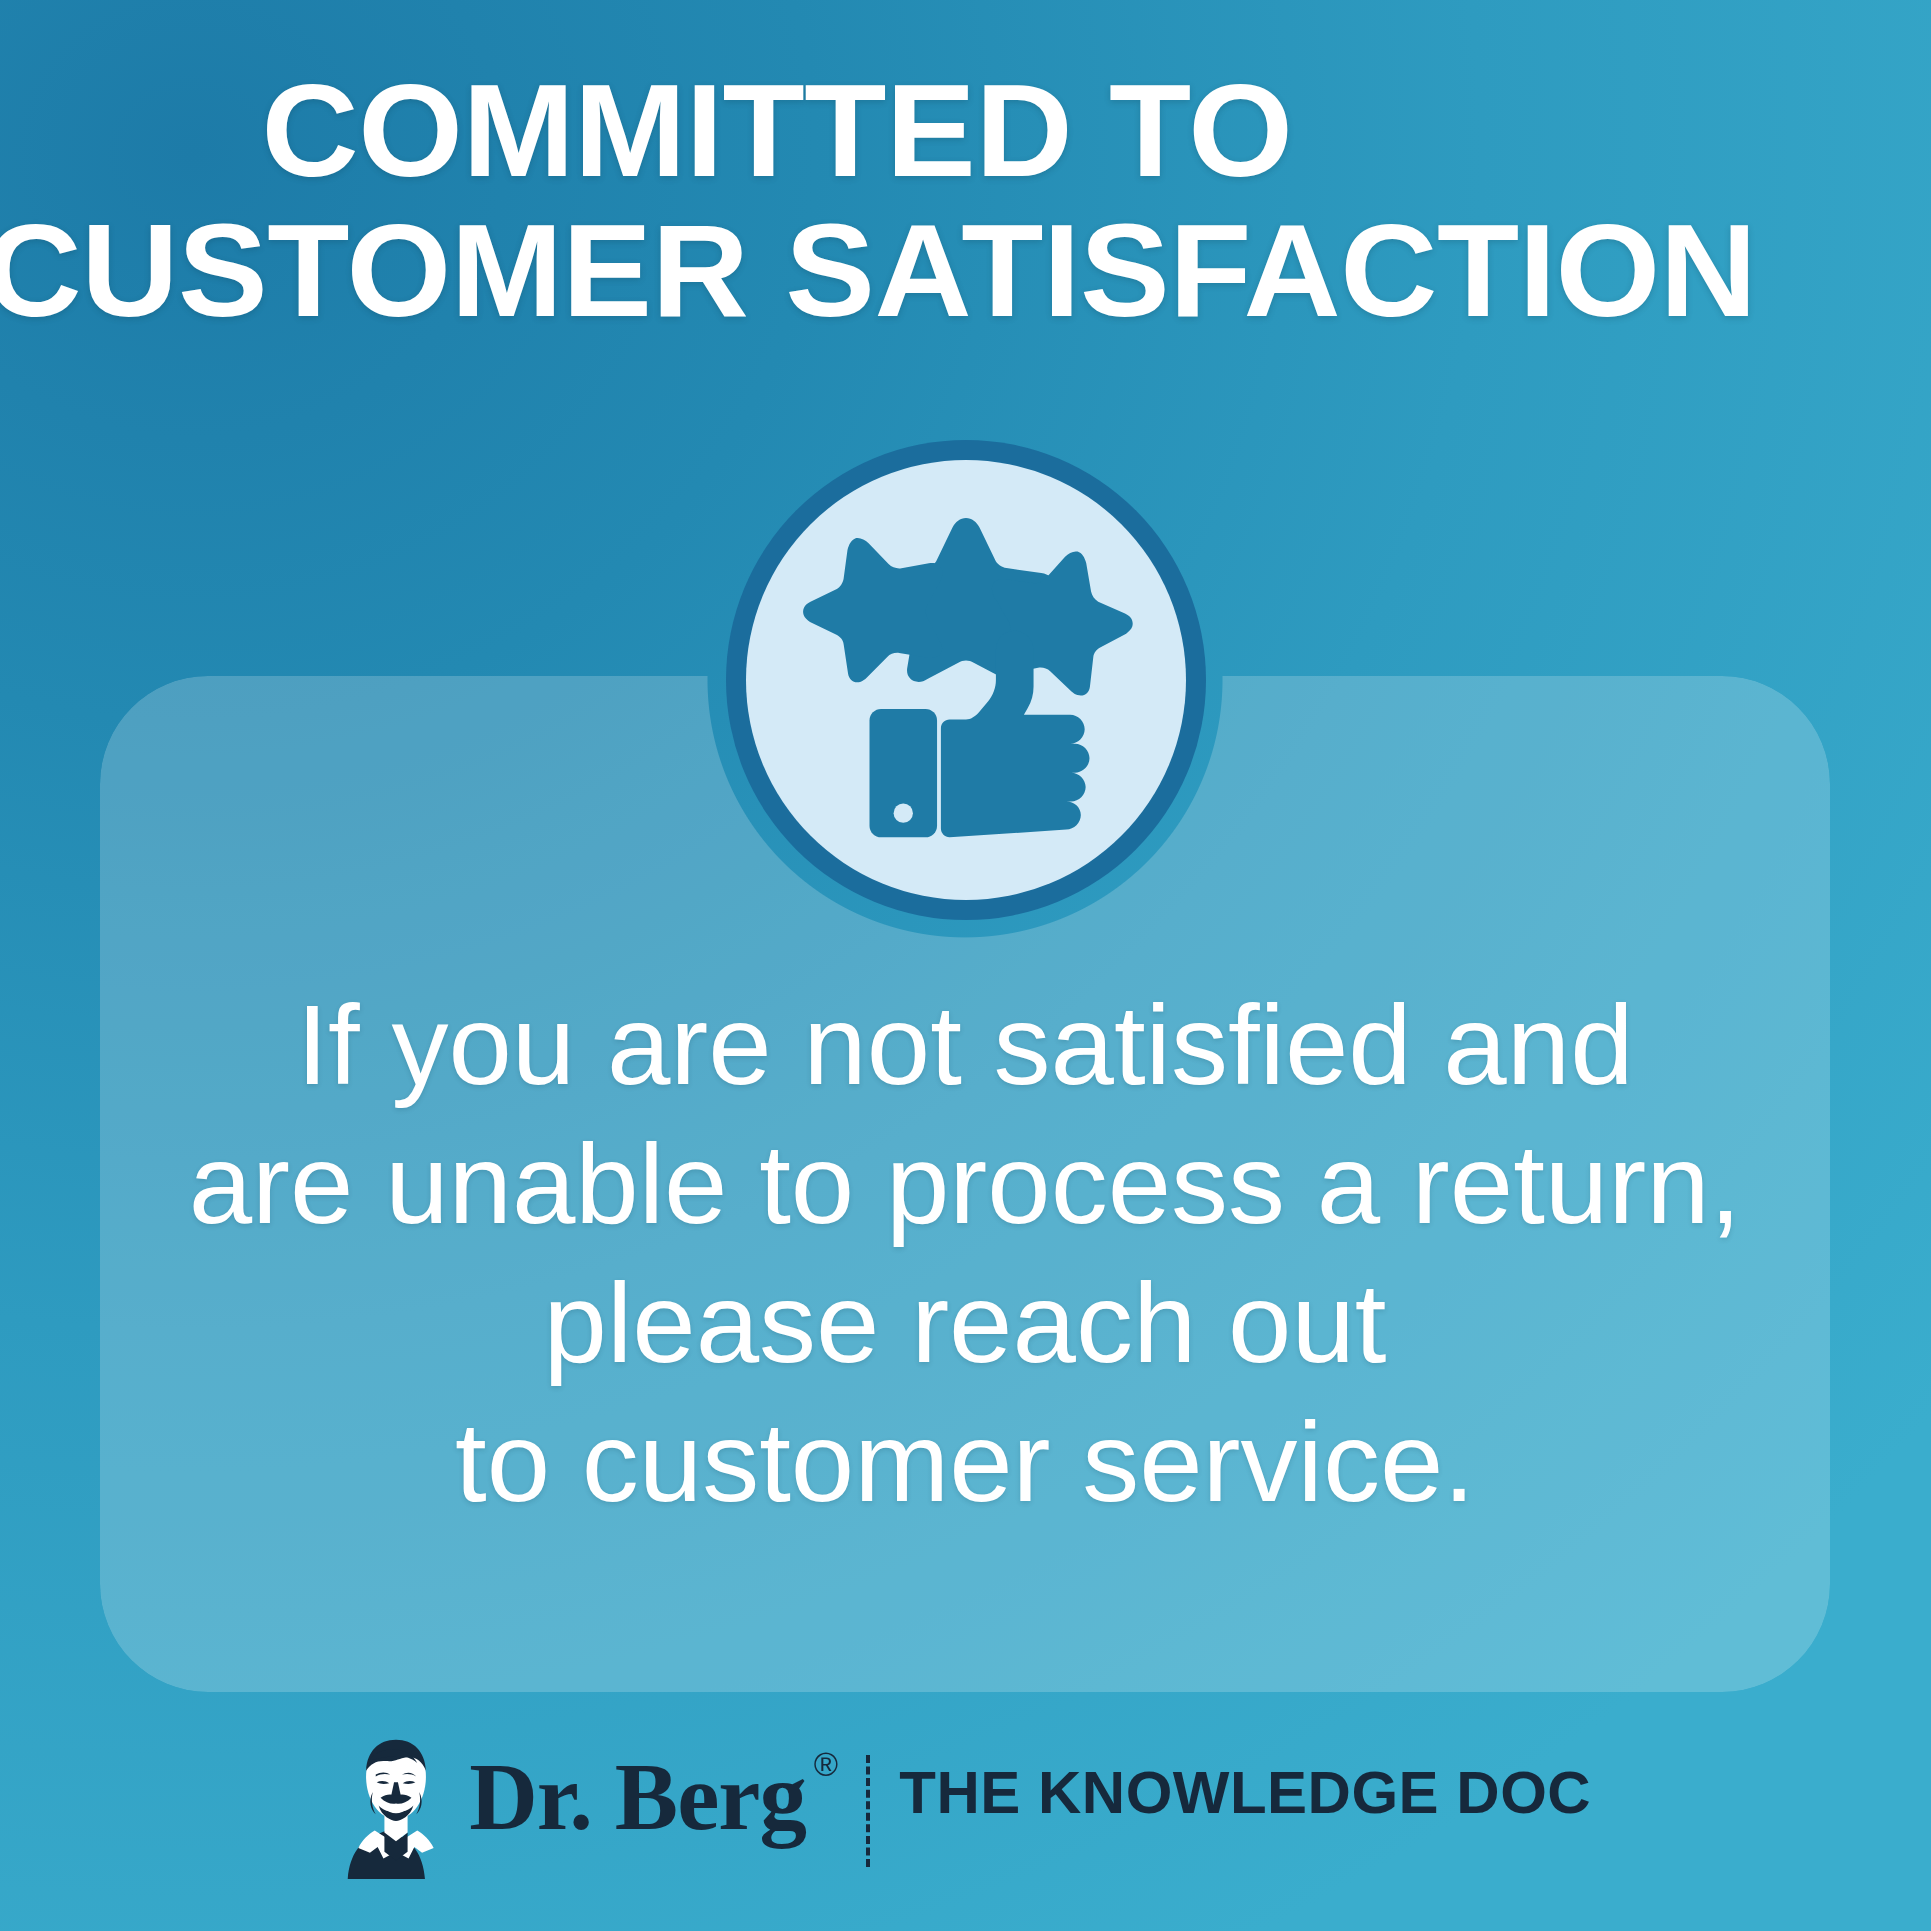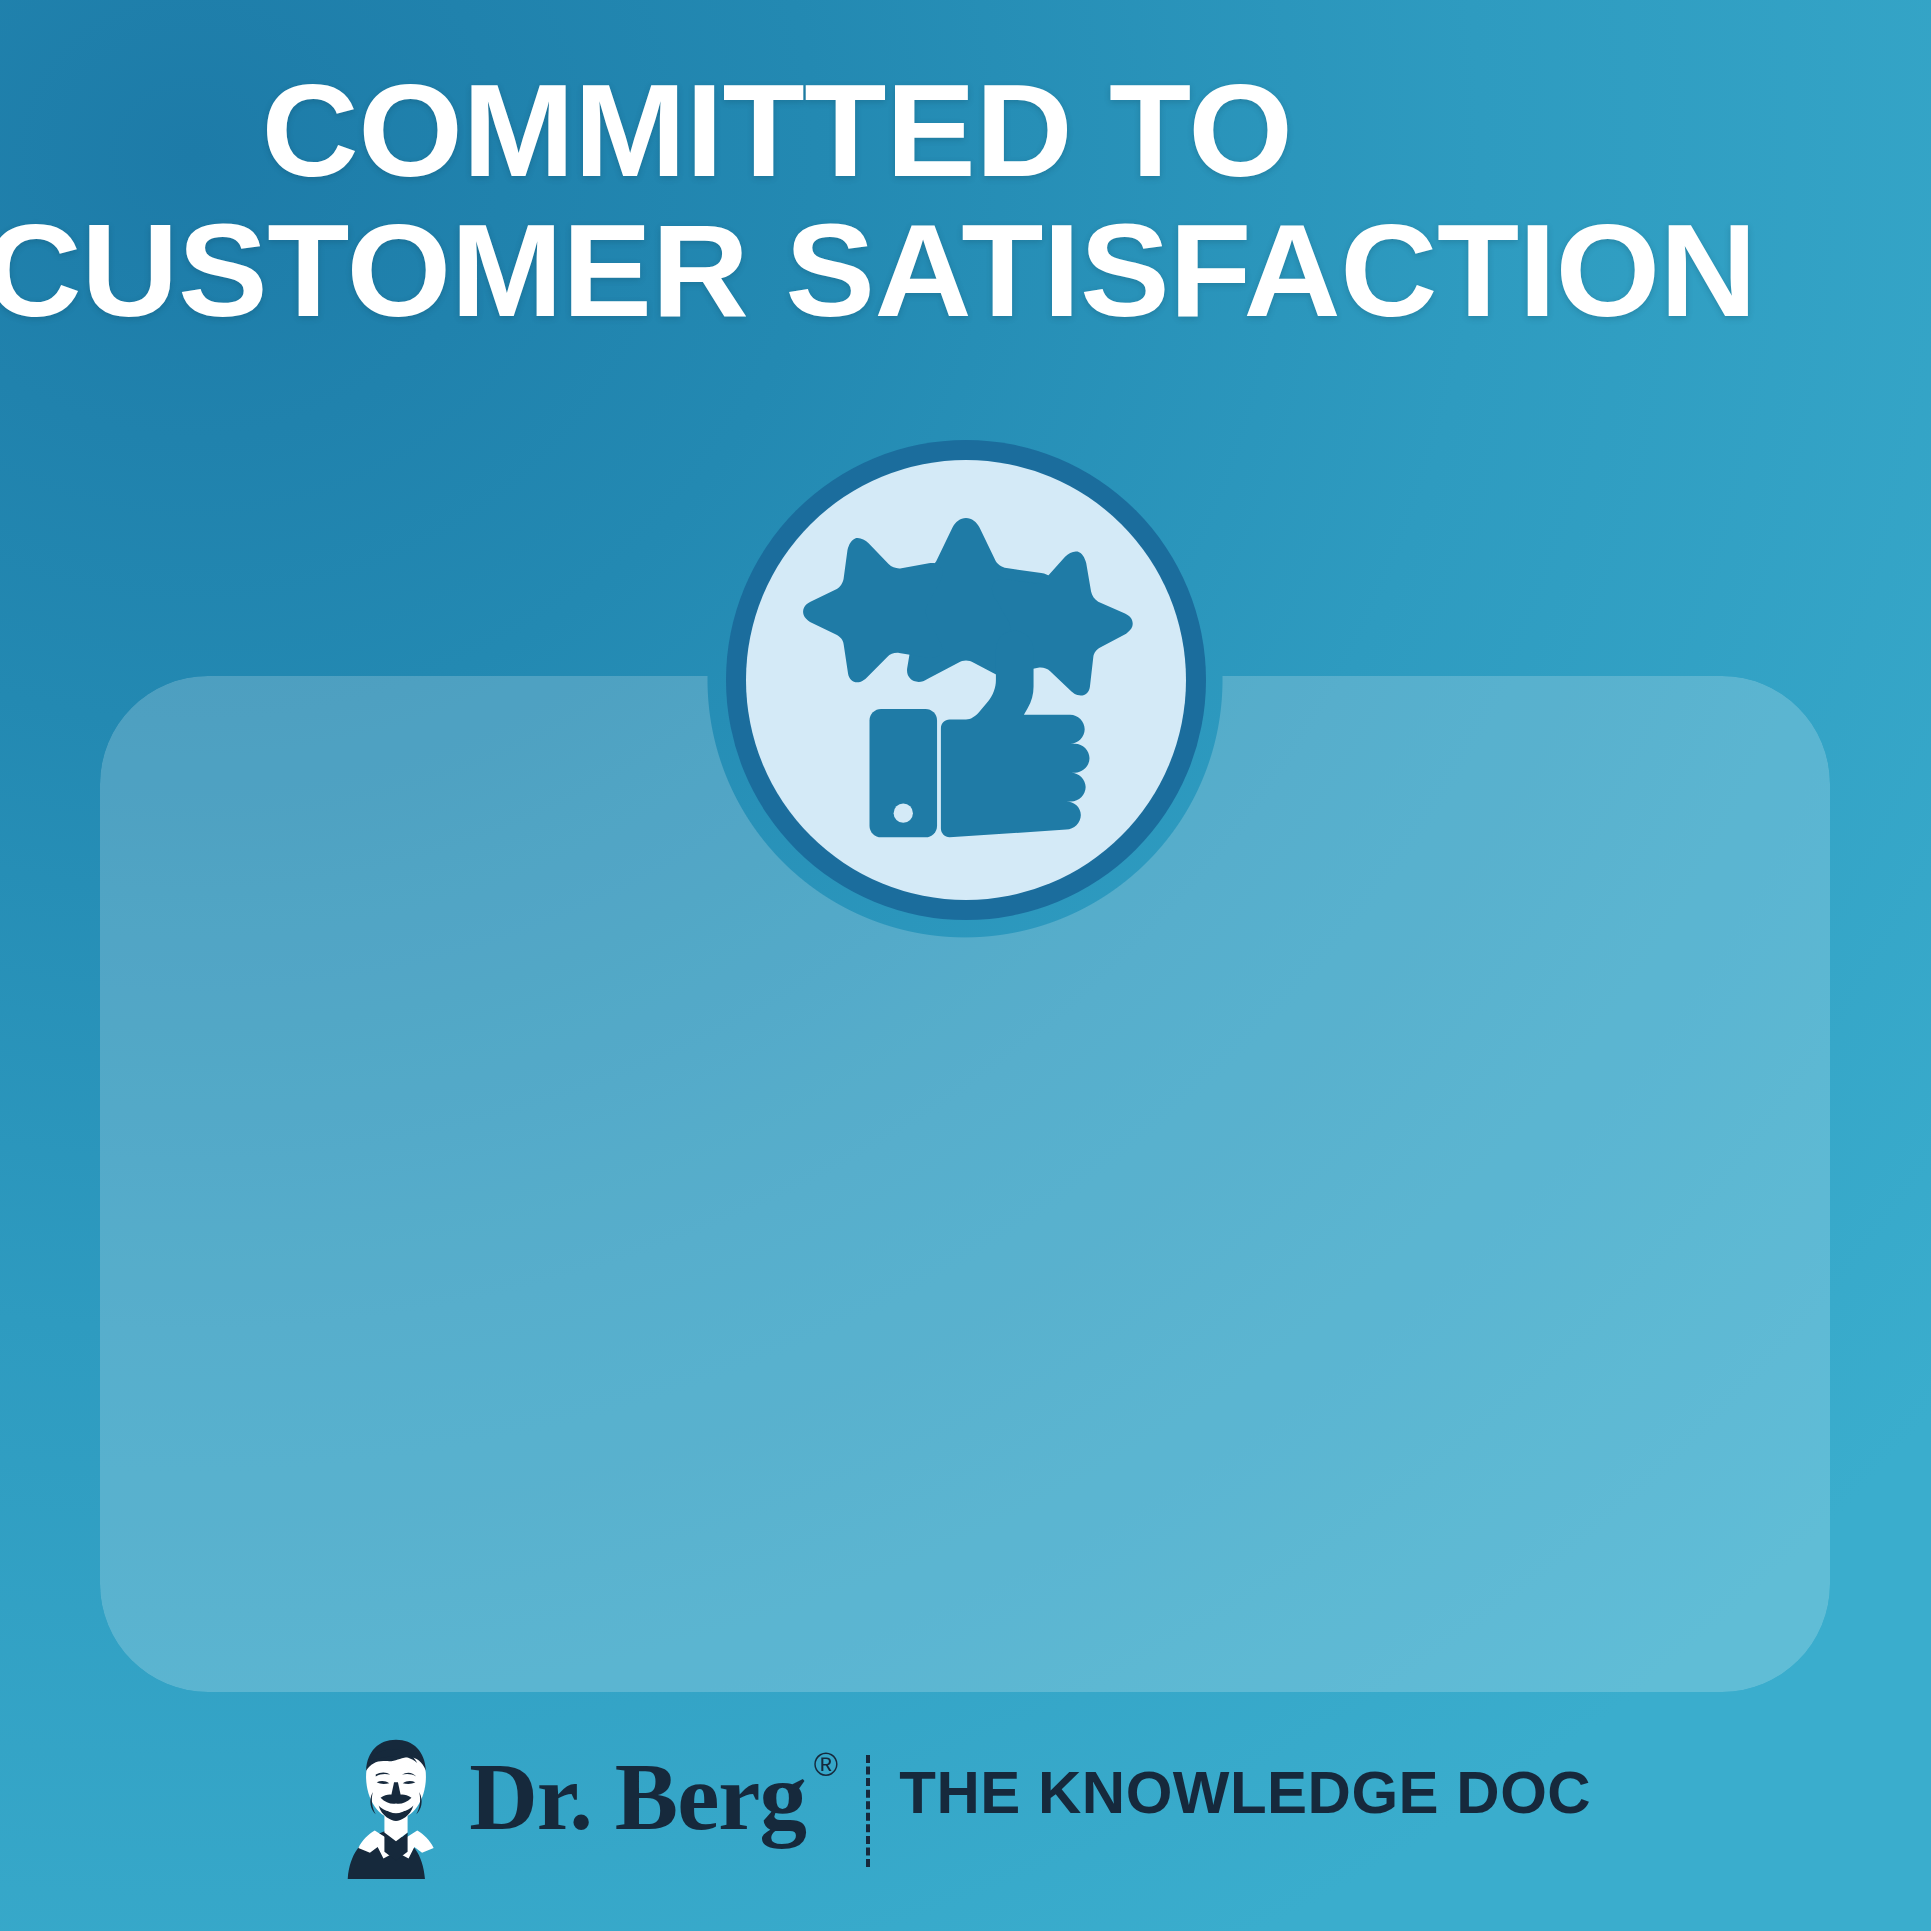--- a/index.html
+++ b/index.html
@@ -206,20 +206,26 @@
                  c0-11 8-20 19-20 11 0 20 9 20 20
                  l0 38 c0 8-2 15-6 22 l-4 7 48 0
                  c8 0 15 7 15 15 0 8-7 15-15 15
                  l-12 0 17 0 c8 0 15 7 15 15 0 8-7 15-15 15
                  l-17 0 13 0 c8 0 15 7 15 15 0 8-7 15-15 15
                  l-13 0 8 0 c8 0 15 6 15 14 0 8-7 15-15 15 z"></path>
       </g>
     </svg>
   </div>
 
+  <div class="body-copy">
+    <span class="line">If you are not satisfied and</span>
+    <span class="line">are unable to process a return,</span>
+    <span class="line">please reach out</span>
+    <span class="line">to customer service.</span>
+  </div>
 
   <div class="footer">
 
     <svg class="portrait" viewBox="0 0 116 152" aria-hidden="true">
       <g>
 
         <path d="M8 152 c2-26 14-40 30-46 l10-4 10 4 c16 6 28 20 30 46 z" fill="#16293c"></path>
         <path d="M36 102 l22 14 22-14 c7 4 13 10 17 18 l-12 5 -8 -6 -6 12 -13 -7 -13 7 -6-12 -8 6 -12-5 c4-8 10-14 17-18 z" fill="#ffffff"></path>
         <path d="M46 104 l12 10 12-10 0 20 -12 9 -12-9 z" fill="#16293c"></path>
 

